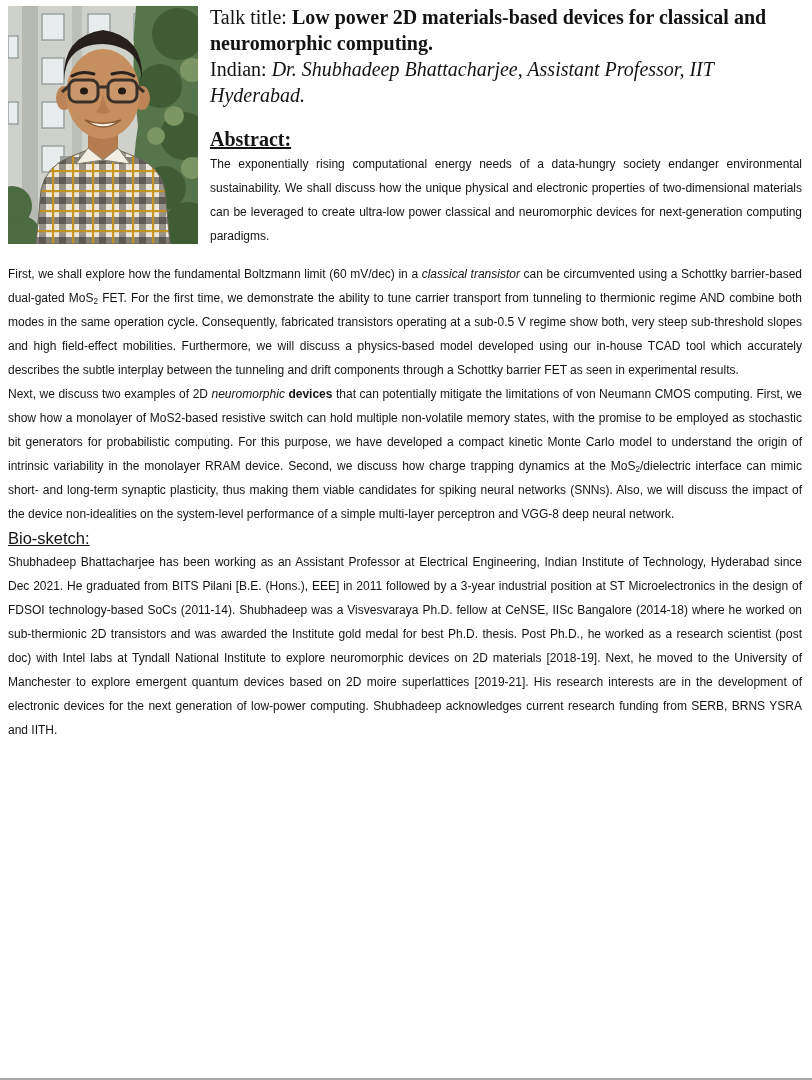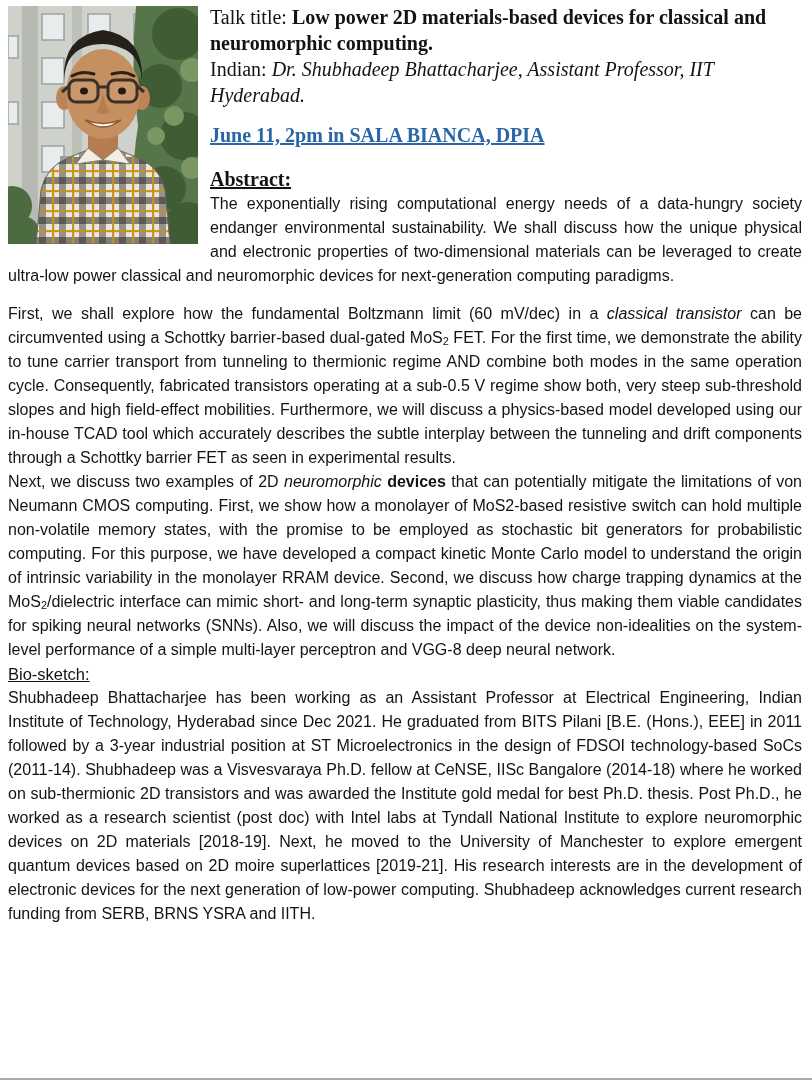--- a/index.html
+++ b/index.html
@@ -29,21 +29,21 @@
   .speaker-italic{font-style:italic;}
   .link-p{margin:14px 0 0 0;font-size:20px;line-height:26px;}
   .event-link{font-weight:bold;text-decoration:underline;cursor:pointer;}
   .abstract-h{
     margin:18px 0 0 0;
     font-size:20px;line-height:26px;
     font-weight:bold;text-decoration:underline;
   }
   .body-p{
     margin:0;
-    font-size:16px;line-height:24px;
+    font-size:12px;line-height:24px;
     text-align:justify;
   }
   .p-gap{margin-top:14px;}
   .bi{font-weight:normal;font-style:italic;}
   .b{font-weight:bold;}
   sub{font-size:0.68em;line-height:0;position:relative;top:0.22em;vertical-align:baseline;}
   .bio-h{
     margin:0;
     font-size:16.5px;line-height:24px;
     font-weight:normal;text-decoration:underline;
@@ -140,23 +140,20 @@
   </figure>
 
   <p class="serif title-p">
     <span class="title-label">Talk title: </span><span class="title-bold">Low power 2D materials-based devices for classical and neuromorphic computing.</span>
   </p>
 
   <p class="serif speaker-p">
     <span>Indian: </span><span class="speaker-italic">Dr. Shubhadeep Bhattacharjee, Assistant Professor, IIT Hyderabad.</span>
   </p>
 
-  <p class="serif link-p">
-    <a href="#" class="event-link" style="color: rgb(42, 102, 165);">June 11, 2pm in SALA BIANCA, DPIA</a>
-  </p>
 
   <h2 class="serif abstract-h">Abstract:</h2>
 
   <p class="body-p">The exponentially rising computational energy needs of a data-hungry society endanger environmental sustainability. We shall discuss how the unique physical and electronic properties of two-dimensional materials can be leveraged to create ultra-low power classical and neuromorphic devices for next-generation computing paradigms.</p>
 
   <p class="body-p p-gap"><span>First, we shall explore how the fundamental Boltzmann limit (60 mV/dec) in a </span><span class="bi">classical transistor</span><span> can be circumvented using a Schottky barrier-based dual-gated MoS</span><sub>2</sub><span> FET. For the first time, we demonstrate the ability to tune carrier transport from tunneling to thermionic regime AND combine both modes in the same operation cycle. Consequently, fabricated transistors operating at a sub-0.5 V regime show both, very steep sub-threshold slopes and high field-effect mobilities. Furthermore, we will discuss a physics-based model developed using our in-house TCAD tool which accurately describes the subtle interplay between the tunneling and drift components through a Schottky barrier FET as seen in experimental results.</span></p>
 
   <p class="body-p"><span>Next, we discuss two examples of 2D </span><span class="bi">neuromorphic</span><span class="b"> devices</span><span> that can potentially mitigate the limitations of von Neumann CMOS computing. First, we show how a monolayer of MoS2-based resistive switch can hold multiple non-volatile memory states, with the promise to be employed as stochastic bit generators for probabilistic computing. For this purpose, we have developed a compact kinetic Monte Carlo model to understand the origin of intrinsic variability in the monolayer RRAM device. Second, we discuss how charge trapping dynamics at the MoS</span><sub>2</sub><span>/dielectric interface can mimic short- and long-term synaptic plasticity, thus making them viable candidates for spiking neural networks (SNNs). Also, we will discuss the impact of the device non-idealities on the system-level performance of a simple multi-layer perceptron and VGG-8 deep neural network.</span></p>
 
 

